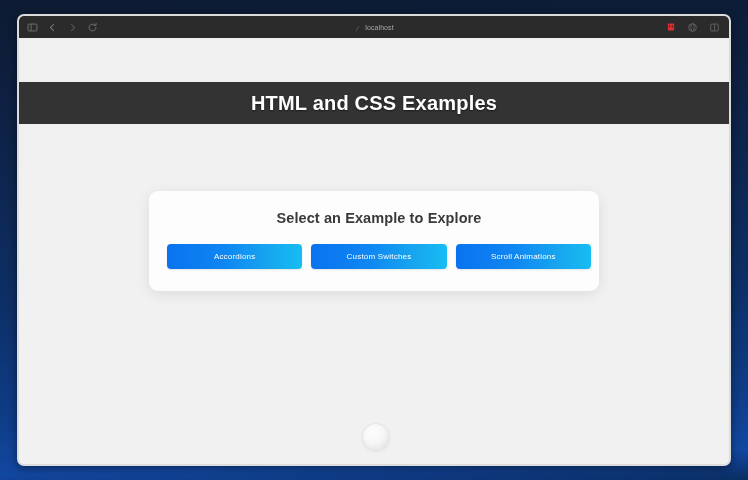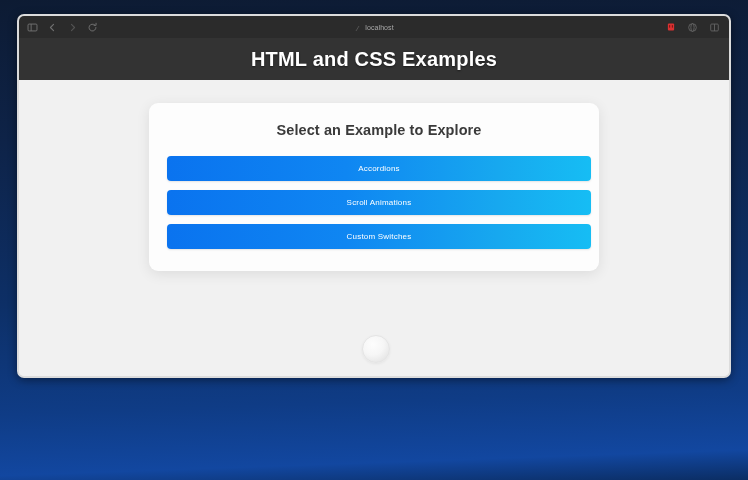--- a/index.html
+++ b/index.html
@@ -24,28 +24,29 @@
                 #1247a0 94%,
                 #0b2d63 100%);
   }
 
   
   .browser-window {
     position: absolute;
     left: 17px;
     top: 14px;
     width: 714px;
-    height: 364px;
+    height: 452px;
     border-radius: 7px;
     background: #f0f0f0;
     border: 2px solid #dcdcdc;
     box-shadow: 0 2px 10px rgba(0,0,0,0.45);
     overflow: hidden;
     display: flex;
     flex-direction: column;
+    gap: 44px;
   }
 
   
   .toolbar {
     height: 22px;
     flex: 0 0 22px;
     background: #2b2b2b;
     display: flex;
     align-items: center;
     padding: 0 8px;
@@ -150,21 +151,21 @@
     text-align: center;
     font-size: 14.5px;
     font-weight: bold;
     color: #3a3a3a;
     margin-bottom: 18px;
     letter-spacing: 0.1px;
   }
 
   .example-list {
     display: flex;
-    flex-direction: column;
+    flex-direction: row;
     gap: 9px;
   }
 
   .example-button {
     display: block;
     width: 100%;
     height: 25px;
     border: none;
     border-radius: 4px;
     background: linear-gradient(90deg, #0a73ef 0%, #0f86f2 42%, #17a8ef 78%, #16bdf4 100%);
@@ -265,22 +266,22 @@
       <h1 class="site-title">HTML and CSS Examples</h1>
     </div>
 
     <div class="page-body">
 
       <div class="card">
         <div class="card-title">Select an Example to Explore</div>
 
         <div class="example-list">
           <button class="example-button">Accordions</button>
+          <button class="example-button">Custom Switches</button>
           <button class="example-button">Scroll Animations</button>
-          <button class="example-button">Custom Switches</button>
         </div>
       </div>
 
       <div class="bubble"></div>
 
     </div>
 
   </div>
 </div>
 

